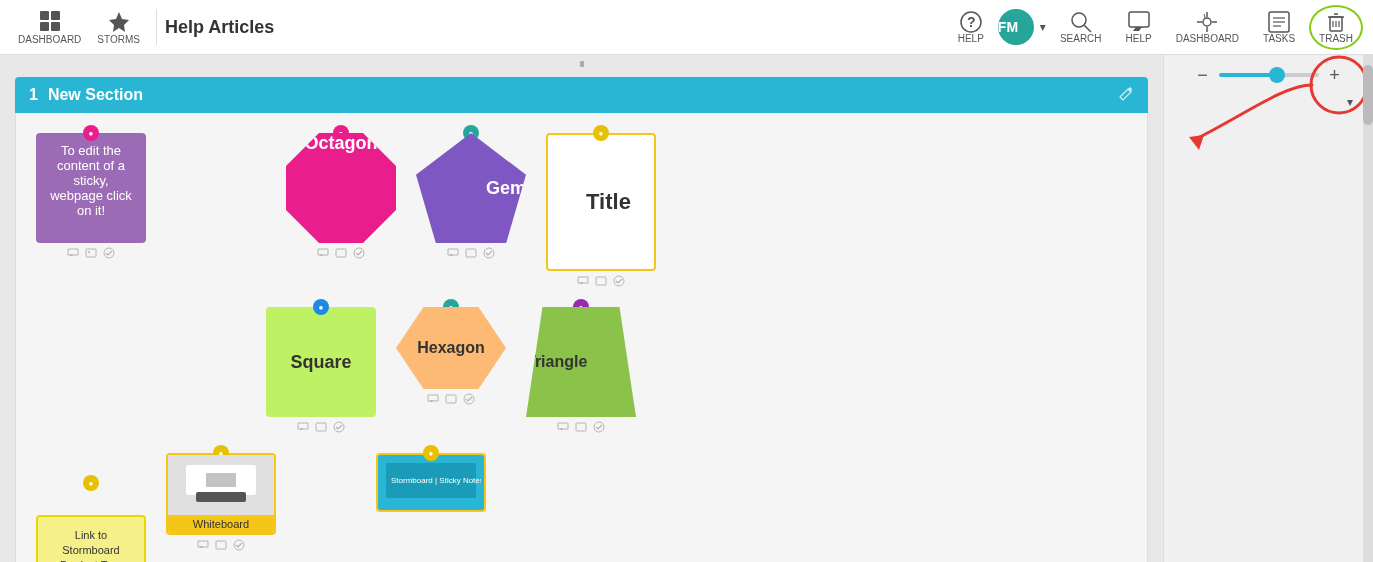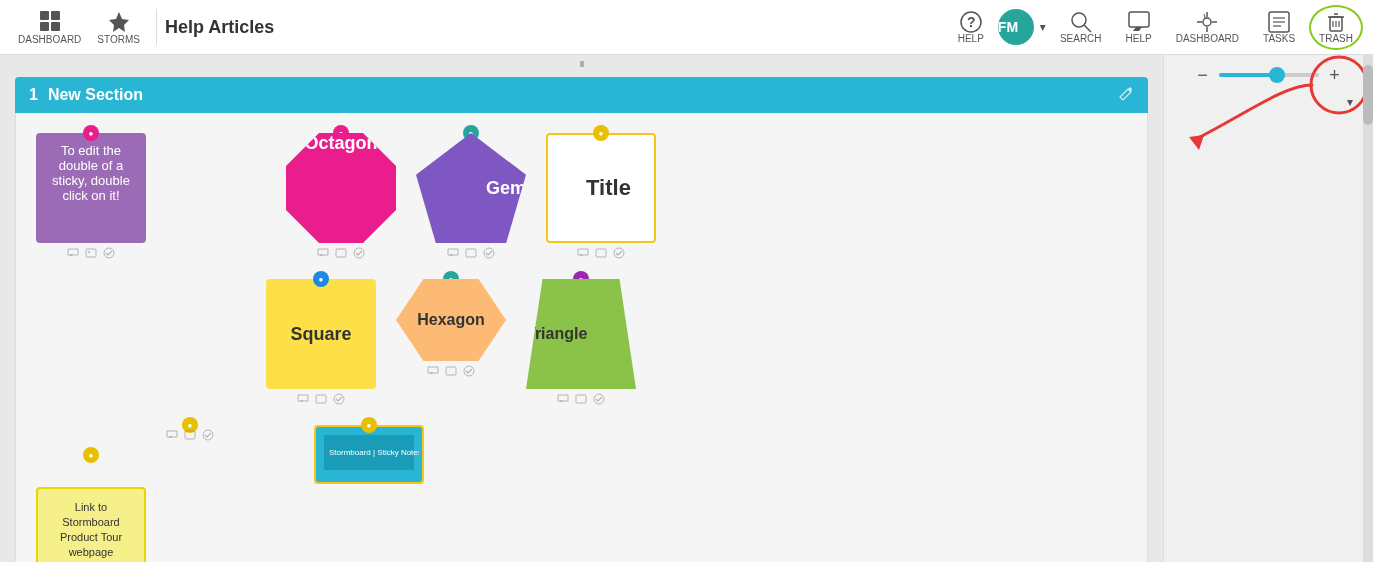--- a/index.html
+++ b/index.html
@@ -185,35 +185,35 @@
       background: #7e57c2;
       clip-path: polygon(50% 0%, 100% 38%, 82% 100%, 18% 100%, 0% 38%);
       display: flex; align-items: center; justify-content: flex-end;
       font-size: 18px;
       color: #fff;
       font-weight: bold;
     }
 
     
     .sticky-title {
-      width: 110px; height: 110px;
+      width: 110px; height: 138px;
       background: #fff;
       border: 2px solid #f5c518;
       border-radius: 4px;
       display: flex; align-items: center; justify-content: center;
       font-size: 22px;
       font-weight: bold;
       color: #333;
       padding-left: 15px;
     }
 
     
     .shape-square-dark {
       width: 110px; height: 110px;
-      background: #fde047;
+      background: #bef264;
       border-radius: 4px;
       display: flex; align-items: center; justify-content: center;
       font-size: 18px;
       font-weight: bold;
       color: #333;
     }
 
     
     .shape-hexagon {
       width: 110px; height: 82px;
@@ -484,21 +484,21 @@
       </span>
     </div>
 
     <div class="canvas-content">
 
       <div class="stickies-row">
 
         <div class="shape-wrapper">
           <div class="pin-badge">●</div>
           <div class="sticky-square-purple">
-            <span>To edit the double of a sticky, double click on it!</span>
+            <span>To edit the content of a sticky, webpage click on it!</span>
           </div>
           <div class="sticky-footer">
             <svg width="12" height="10" viewBox="0 0 12 10" fill="none">
                 <path d="M1 1h10v6H1z" stroke="#888" stroke-width="1" fill="none"></path>
                 <path d="M3 8l1-2h2l-1 2z" fill="#888"></path>
               </svg>
             <svg width="12" height="10" viewBox="0 0 12 10" fill="none">
                 <rect x="1" y="1" width="10" height="8" stroke="#888" stroke-width="1" fill="none" rx="1"></rect>
                 <circle cx="4" cy="4" r="1" fill="#888"></circle>
               </svg>
@@ -639,20 +639,34 @@
 
         <div class="shape-wrapper" style="margin-top:30px;">
           <div class="pin-badge pin-badge-yellow" style="background:#e8c000">●</div>
           <div class="sticky-square-yellow" style="height:80px; overflow:hidden;margin-top:32px;">
             <span style="font-size:11px;">Link to Stormboard Product Tour webpage</span>
           </div>
         </div>
 
         <div class="shape-wrapper">
           <div class="pin-badge pin-badge-yellow" style="background:#e8c000">●</div>
+          <div class="card-whiteboard">
+            <div class="card-whiteboard-thumb">
+
+              <svg width="80" height="50">
+                <rect width="80" height="50" fill="#e0e0e0"></rect>
+                <rect x="5" y="5" width="70" height="30" fill="#fff" rx="2"></rect>
+                <rect x="15" y="32" width="50" height="10" fill="#555" rx="2"></rect>
+                <rect x="25" y="13" width="30" height="14" fill="#888" rx="1" opacity="0.5"></rect>
+              </svg>
+            </div>
+            <div class="card-whiteboard-title">
+              <span>Whiteboard</span>
+            </div>
+          </div>
           <div class="sticky-footer">
             <svg width="12" height="10" viewBox="0 0 12 10" fill="none">
                 <path d="M1 1h10v6H1z" stroke="#888" stroke-width="1" fill="none"></path>
                 <path d="M3 8l1-2h2l-1 2z" fill="#888"></path>
               </svg>
             <svg width="12" height="10" viewBox="0 0 12 10" fill="none">
                 <rect x="1" y="1" width="10" height="8" stroke="#888" stroke-width="1" fill="none" rx="1"></rect>
               </svg>
             <svg width="12" height="12" viewBox="0 0 12 12" fill="none">
                 <circle cx="6" cy="6" r="5" stroke="#888" stroke-width="1" fill="none"></circle>

